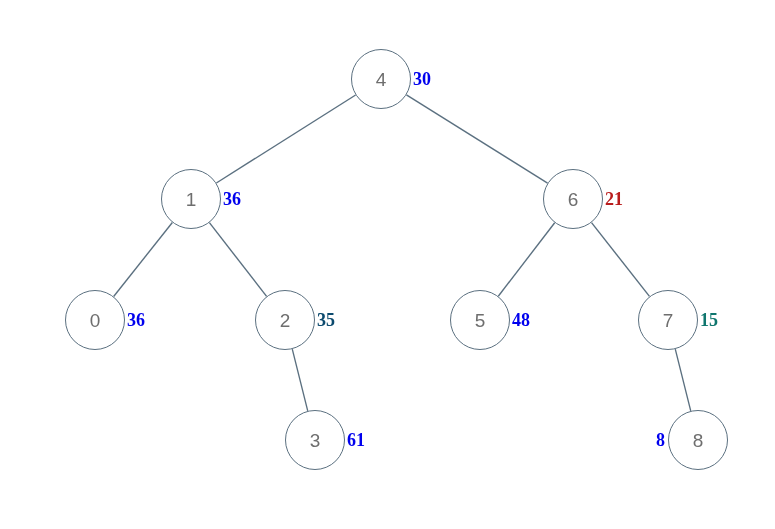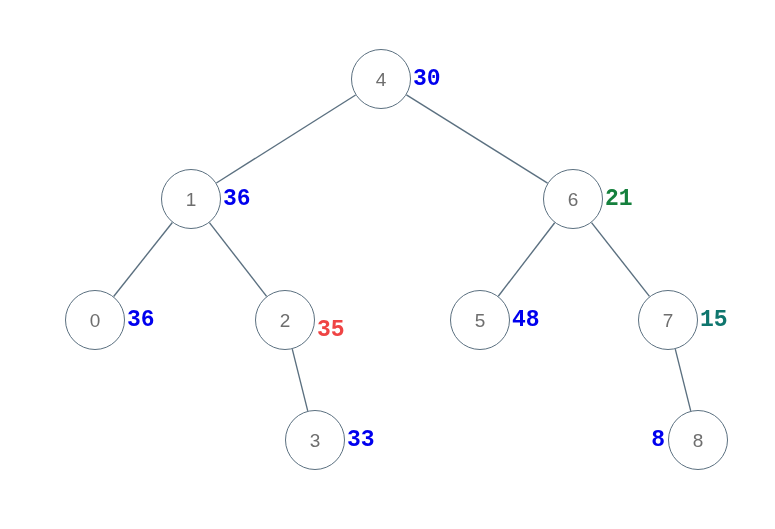--- a/index.html
+++ b/index.html
@@ -42,24 +42,24 @@
   }
   .node-key {
     font-size: 19px;
     color: #6e6e6e;
     font-family: "Liberation Sans", sans-serif;
     line-height: 1;
     user-select: none;
   }
   .node-label {
     position: absolute;
-    font-size: 23px;
+    font-size: 18px;
     font-weight: bold;
     color: #0000ee;
-    font-family: Liberation Mono, monospace;
+    font-family: Liberation Serif, serif;
     line-height: 1;
     white-space: nowrap;
     top: 50%;
     transform: translateY(-50%);
   }
   .node-label.label-right {
     left: 100%;
     margin-left: 3px;
   }
   .node-label.label-left {
@@ -85,40 +85,40 @@
       <div class="tree-node" style="left: 381px; top: 79px; width: 60px; height: 60px; margin-left: -30px; margin-top: -30px; border-color: rgb(91, 112, 128); background: transparent;">
         <span class="node-key" style="color: rgb(110, 110, 110);">4</span>
         <span class="node-label label-right" style="color: rgb(0, 0, 238);">30</span>
       </div>
       <div class="tree-node" style="left: 191px; top: 199px; width: 60px; height: 60px; margin-left: -30px; margin-top: -30px; border-color: rgb(91, 112, 128); background: transparent;">
         <span class="node-key" style="color: rgb(110, 110, 110);">1</span>
         <span class="node-label label-right" style="color: rgb(0, 0, 238);">36</span>
       </div>
       <div class="tree-node" style="left: 573px; top: 199px; width: 60px; height: 60px; margin-left: -30px; margin-top: -30px; border-color: rgb(91, 112, 128); background: transparent;">
         <span class="node-key" style="color: rgb(110, 110, 110);">6</span>
-        <span class="node-label label-right" style="color: #15803d;">21</span>
+        <span class="node-label label-right" style="color: #b91c1c;">21</span>
       </div>
       <div class="tree-node" style="left: 95px; top: 320px; width: 60px; height: 60px; margin-left: -30px; margin-top: -30px; border-color: rgb(91, 112, 128); background: transparent;">
         <span class="node-key" style="color: rgb(110, 110, 110);">0</span>
         <span class="node-label label-right" style="color: rgb(0, 0, 238);">36</span>
       </div>
       <div class="tree-node" style="left: 285px; top: 320px; width: 60px; height: 60px; margin-left: -30px; margin-top: -30px; border-color: rgb(91, 112, 128); background: transparent;">
         <span class="node-key" style="color: rgb(110, 110, 110);">2</span>
-        <span class="node-label label-right" style="color: #ef4444; margin-top: 10px;">35</span>
+        <span class="node-label label-right" style="color: #0c4a6e;">35</span>
       </div>
       <div class="tree-node" style="left: 480px; top: 320px; width: 60px; height: 60px; margin-left: -30px; margin-top: -30px; border-color: rgb(91, 112, 128); background: transparent;">
         <span class="node-key" style="color: rgb(110, 110, 110);">5</span>
         <span class="node-label label-right" style="color: rgb(0, 0, 238);">48</span>
       </div>
       <div class="tree-node" style="left: 668px; top: 320px; width: 60px; height: 60px; margin-left: -30px; margin-top: -30px; border-color: rgb(91, 112, 128); background: transparent;">
         <span class="node-key" style="color: rgb(110, 110, 110);">7</span>
         <span class="node-label label-right" style="color: #0f766e;">15</span>
       </div>
       <div class="tree-node" style="left: 315px; top: 440px; width: 60px; height: 60px; margin-left: -30px; margin-top: -30px; border-color: rgb(91, 112, 128); background: transparent;">
         <span class="node-key" style="color: rgb(110, 110, 110);">3</span>
-        <span class="node-label label-right" style="color: rgb(0, 0, 238);">33</span>
+        <span class="node-label label-right" style="color: rgb(0, 0, 238);">61</span>
       </div>
       <div class="tree-node" style="left: 698px; top: 440px; width: 60px; height: 60px; margin-left: -30px; margin-top: -30px; border-color: rgb(91, 112, 128); background: transparent;">
         <span class="node-key" style="color: rgb(110, 110, 110);">8</span>
         <span class="node-label label-left" style="color: rgb(0, 0, 238);">8</span>
       </div>
     </div>
 </div>
 
 </body></html>

